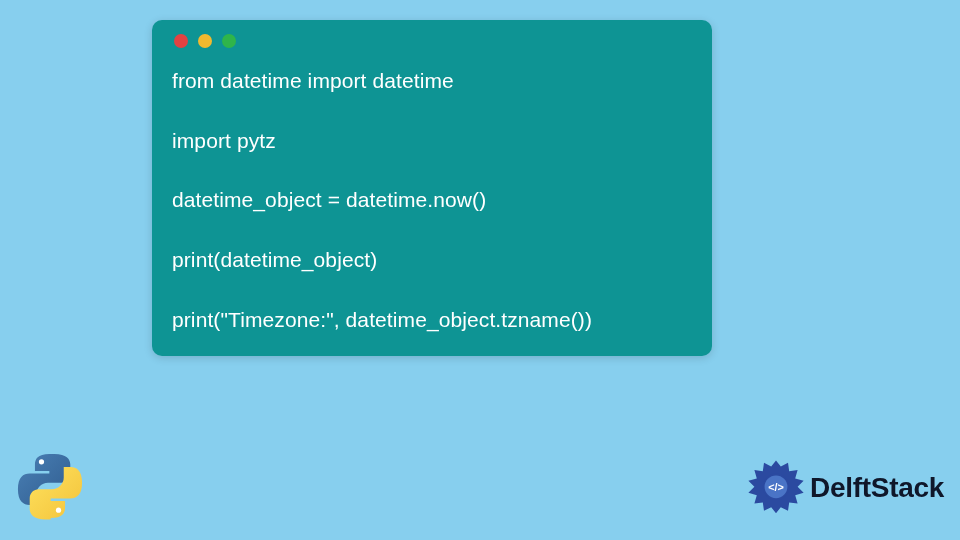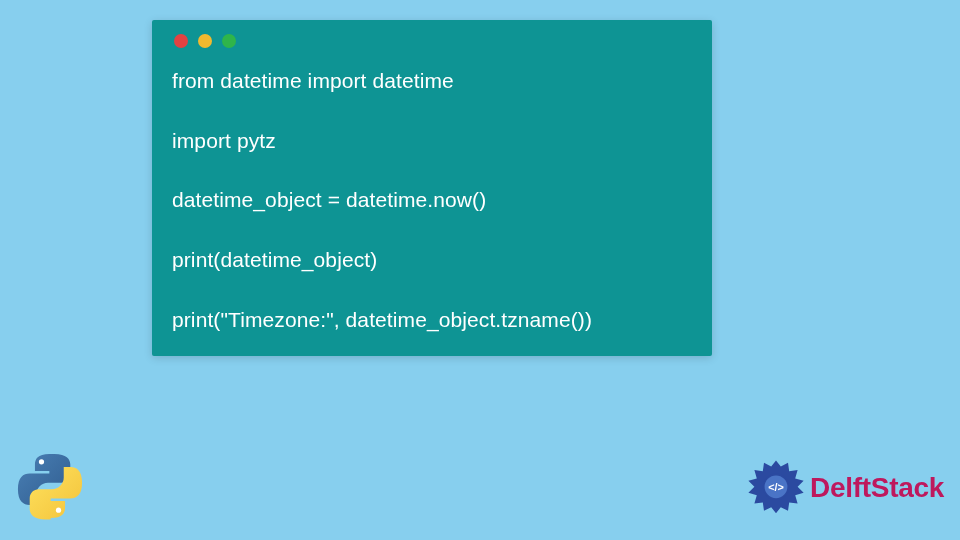--- a/index.html
+++ b/index.html
@@ -10,21 +10,21 @@
       position: relative;
       font-family: -apple-system, "Segoe UI", Arial, sans-serif;
       overflow: hidden;
     }
     .code-card {
       position: absolute;
       left: 152px;
       top: 20px;
       width: 560px;
       background: #0e9494;
-      border-radius: 2px;
+      border-radius: 10px;
       padding: 14px 12px 22px 20px;
       box-shadow: 0 2px 8px rgba(0,0,0,0.15);
     }
     .traffic-lights {
       display: flex;
       gap: 10px;
       margin-bottom: 18px;
       margin-left: 2px;
     }
     .dot {
@@ -54,21 +54,21 @@
     
     .delft-wrap {
       position: absolute;
       right: 16px;
       bottom: 22px;
       display: flex;
       align-items: center;
       gap: 4px;
     }
     .delft-text {
-      color: #be185d;
+      color: #0f172a;
       font-size: 28px;
       font-weight: 600;
       letter-spacing: -0.3px;
     }
     .delft-badge { width: 60px; height: 60px; }
   </style>
 </head>
 <body>
 
 <div class="code-card">

